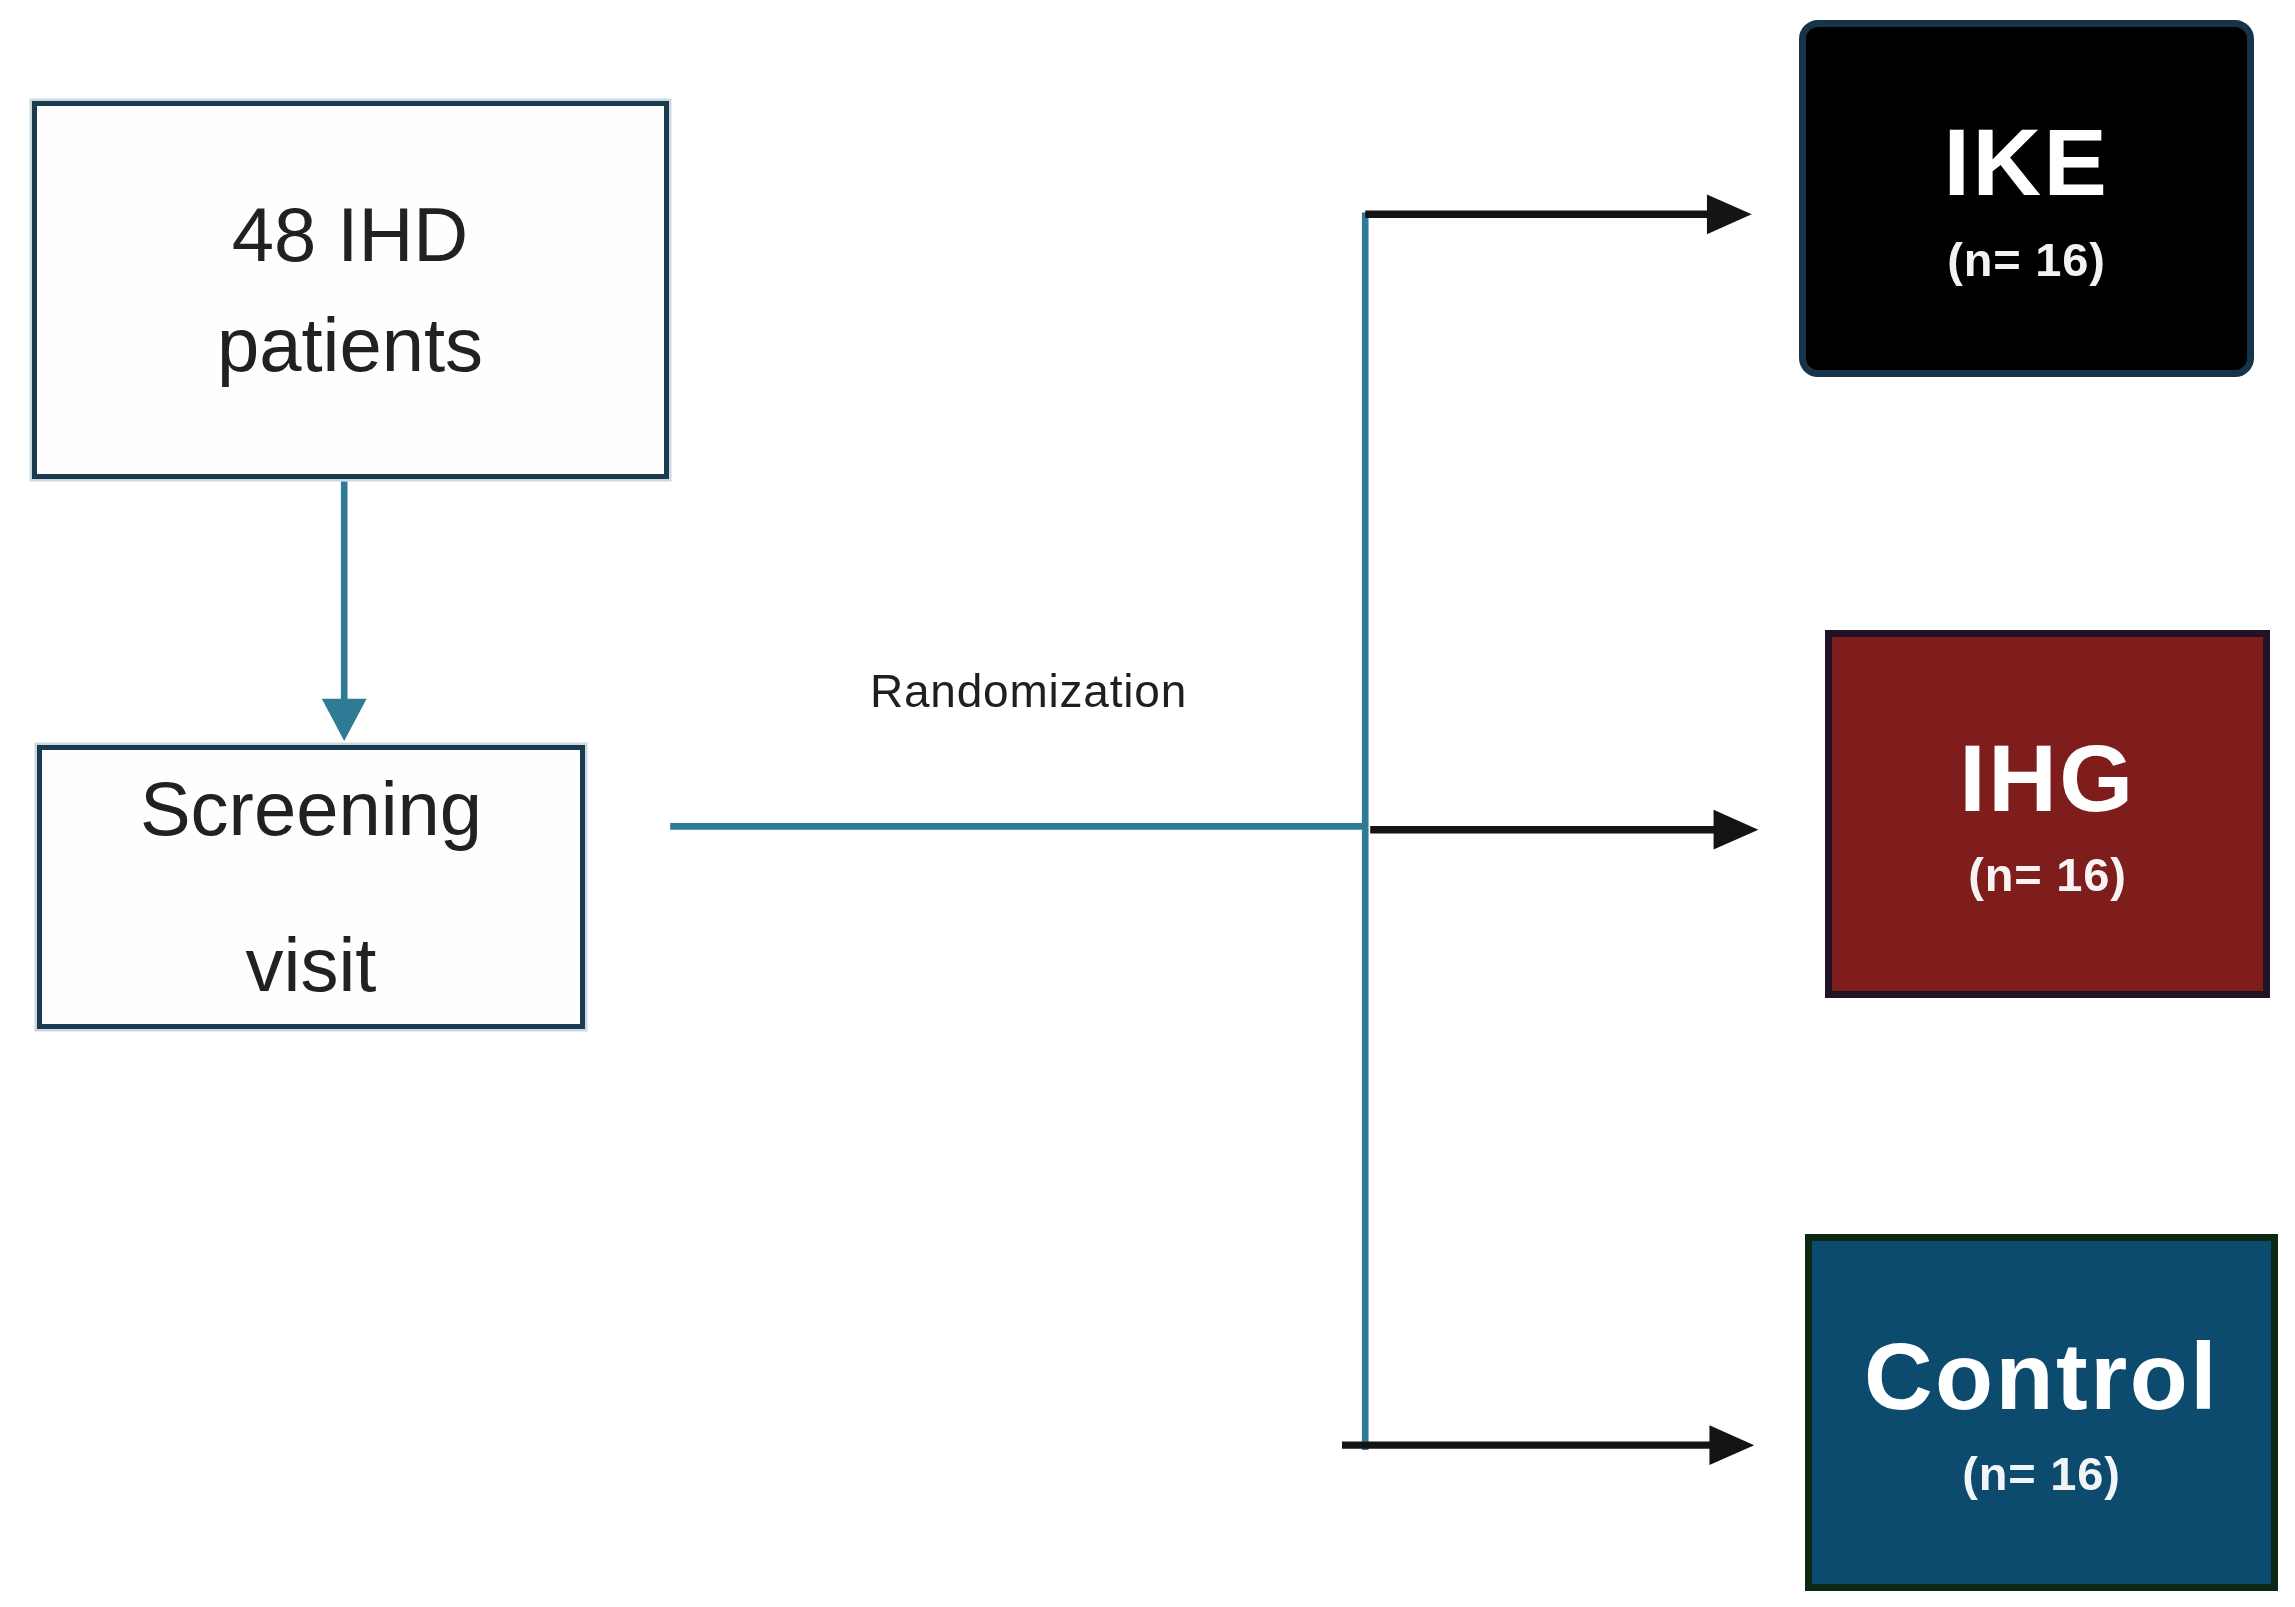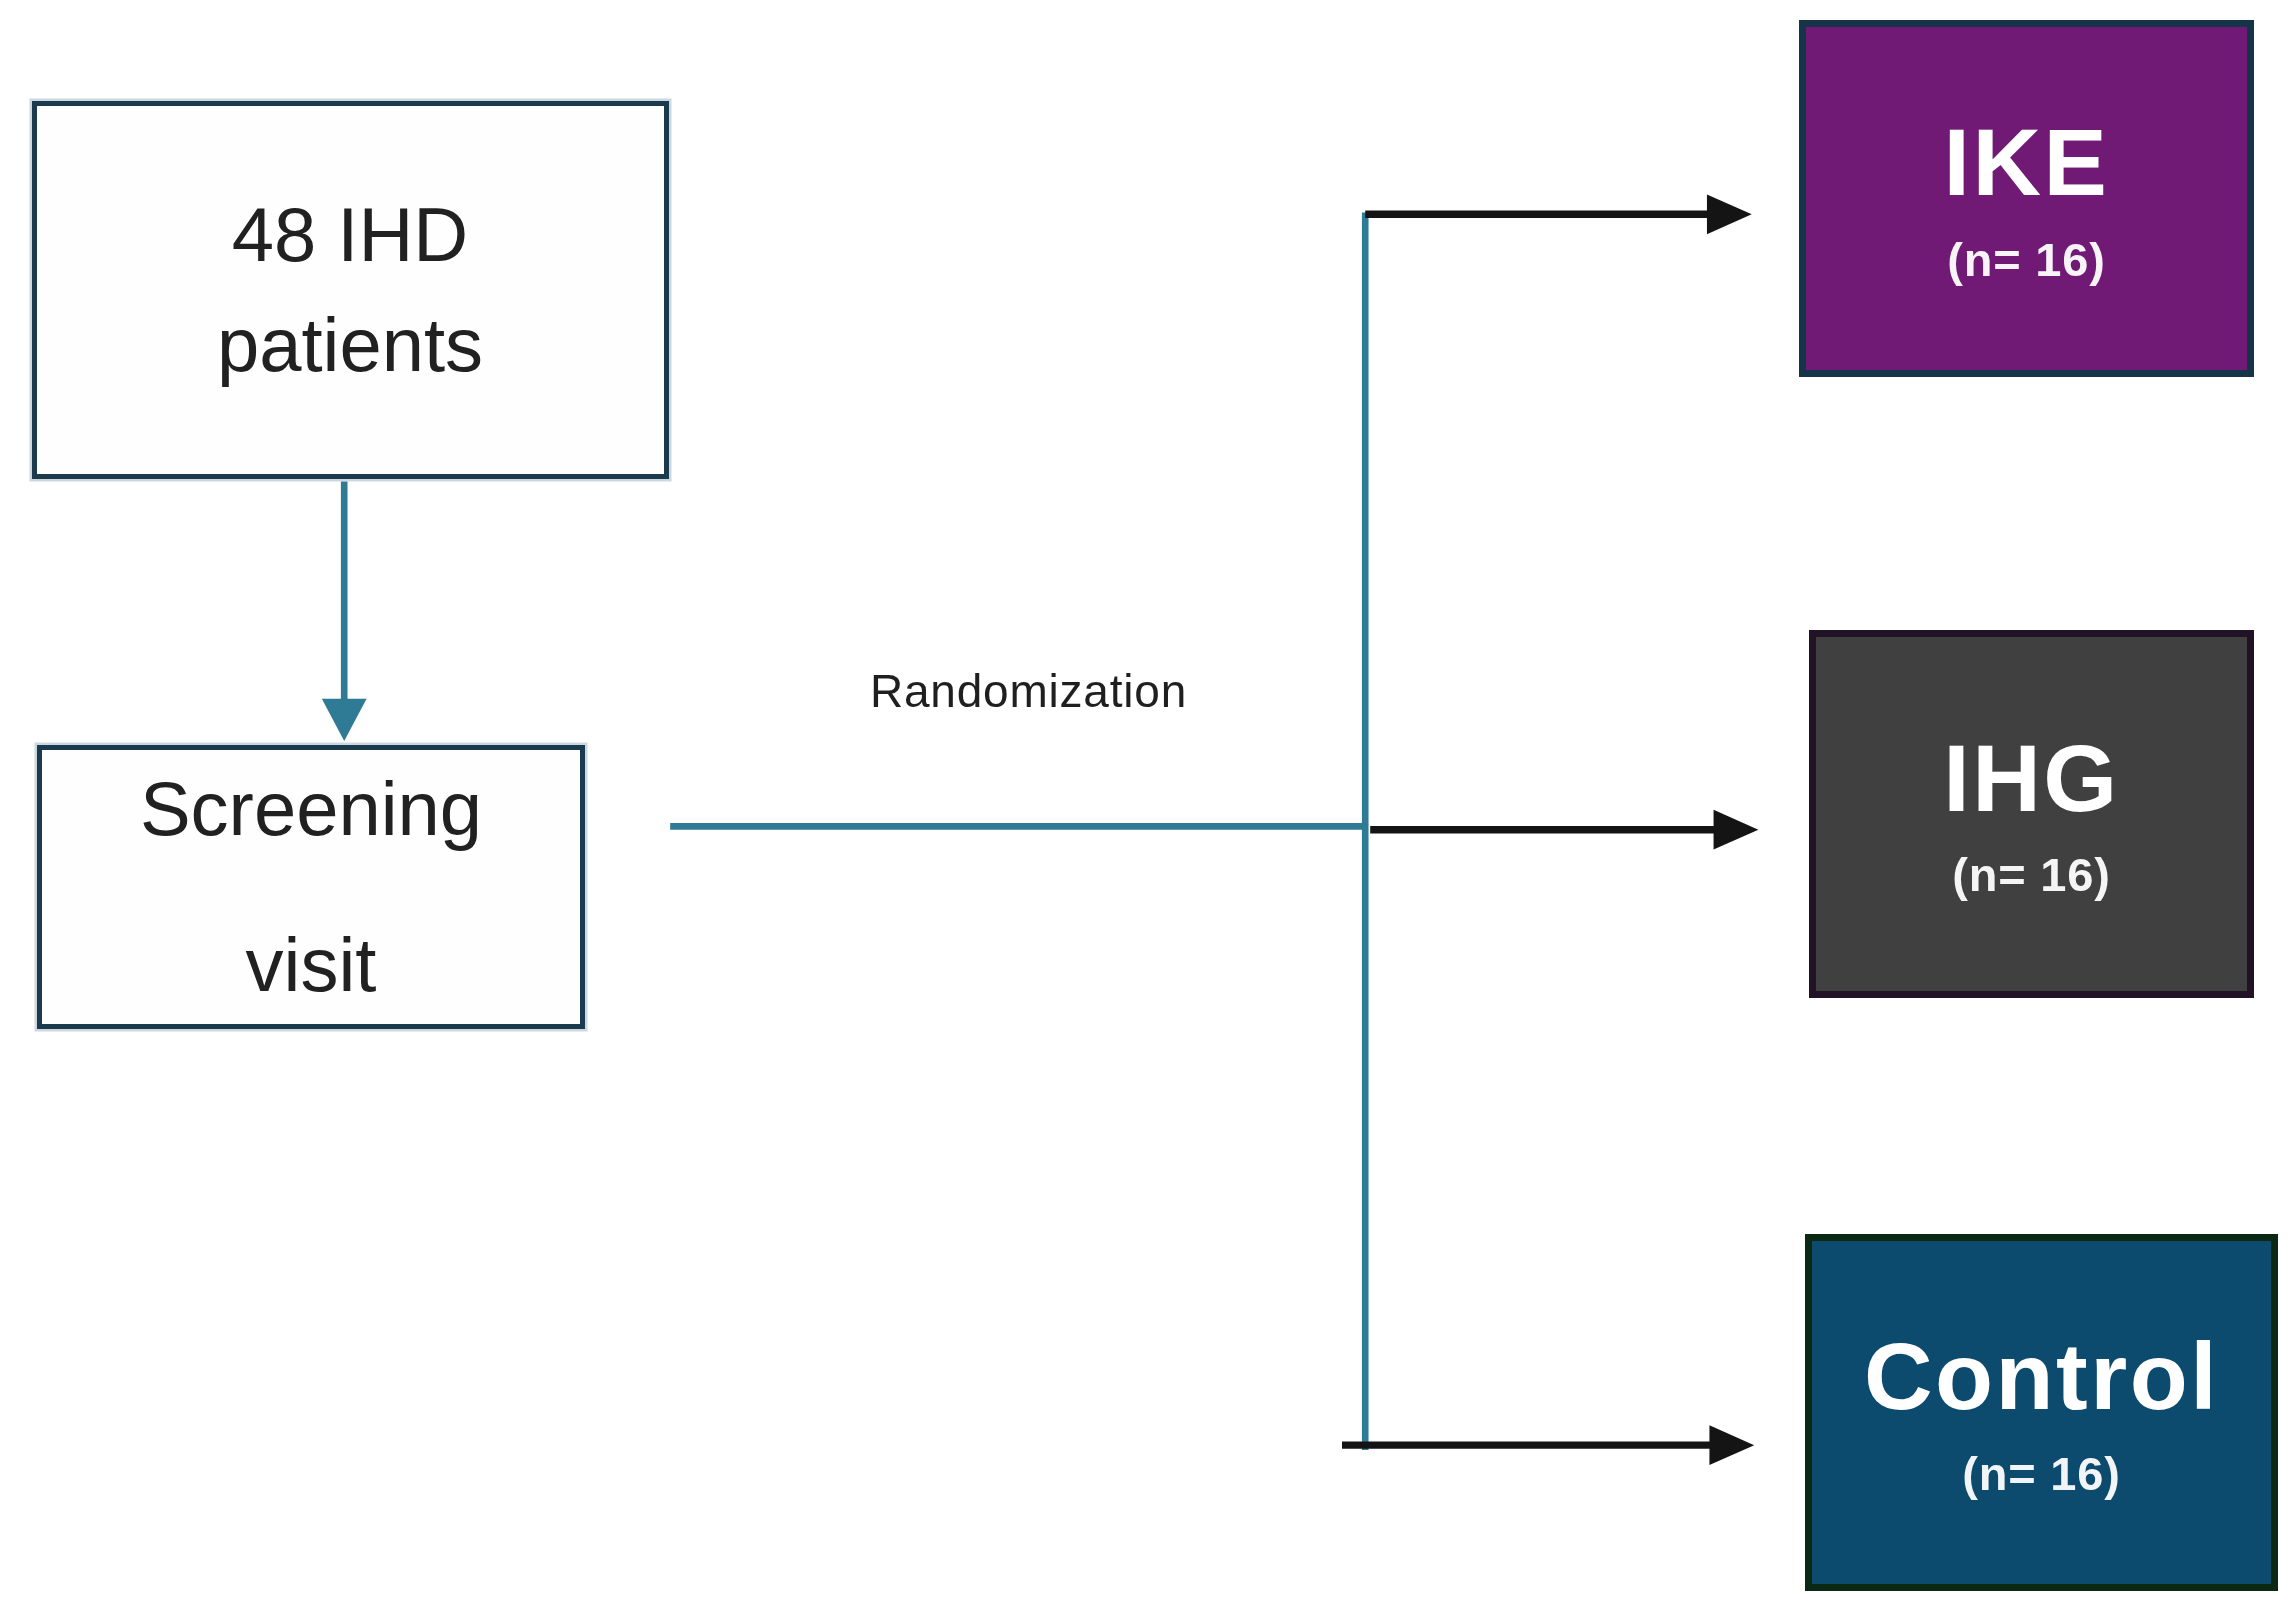--- a/index.html
+++ b/index.html
@@ -118,26 +118,26 @@
     <div>patients</div>
   </div>
 
   <div class="node white-box" id="node-screening">
     <div>Screening</div>
     <div>visit</div>
   </div>
 
   <div id="label-randomization">Randomization</div>
 
-  <div class="node color-box" id="node-ike" style="background-color: #701a75;">
+  <div class="node color-box" id="node-ike" style="background-color: #000000; border-radius: 19px;">
     <div class="group-name">IKE</div>
     <div class="group-n">(n= 16)</div>
   </div>
 
-  <div class="node color-box" id="node-ihg" style="background-color: #404040;">
+  <div class="node color-box" id="node-ihg" style="background-color: #7f1d1d; margin-left: 16px;">
     <div class="group-name">IHG</div>
     <div class="group-n">(n= 16)</div>
   </div>
 
   <div class="node color-box" id="node-control" style="background-color: #0c4a6e;">
     <div class="group-name">Control</div>
     <div class="group-n">(n= 16)</div>
   </div>
 
 </div>

